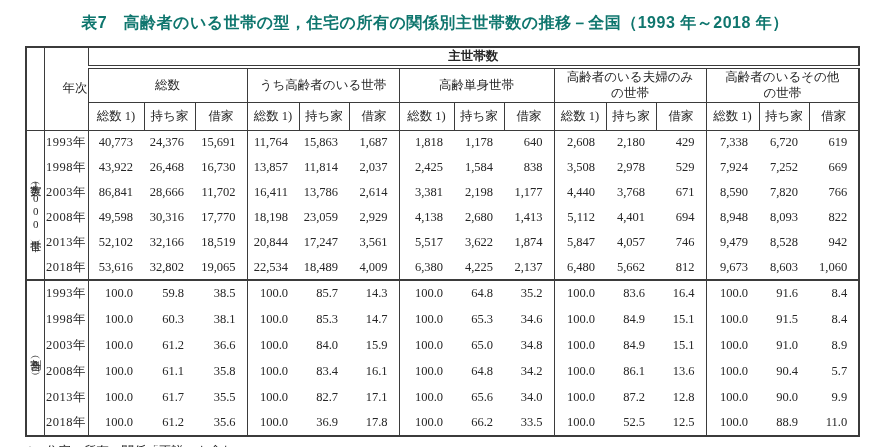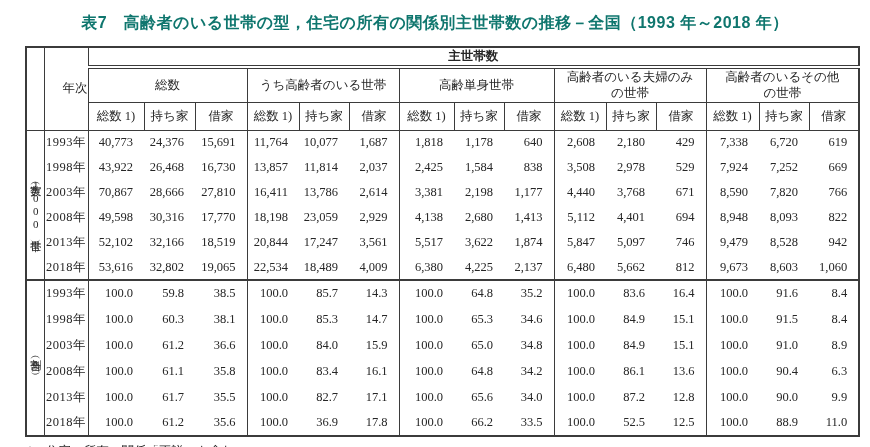--- a/index.html
+++ b/index.html
@@ -133,21 +133,21 @@
         </tr>
     </thead>
   <tbody class="sec1">
         <tr>
           <th class="side-label" rowspan="6">実数（1000世帯）</th>
           <td class="year">1993年</td>
           <td class="num">40,773</td>
           <td class="num">24,376</td>
           <td class="num gb">15,691</td>
           <td class="num">11,764</td>
-          <td class="num">10,077</td>
+          <td class="num">15,863</td>
           <td class="num gb">1,687</td>
           <td class="num">1,818</td>
           <td class="num">1,178</td>
           <td class="num gb">640</td>
           <td class="num">2,608</td>
           <td class="num">2,180</td>
           <td class="num gb">429</td>
           <td class="num">7,338</td>
           <td class="num">6,720</td>
           <td class="num">619</td>
@@ -165,23 +165,23 @@
           <td class="num gb">838</td>
           <td class="num">3,508</td>
           <td class="num">2,978</td>
           <td class="num gb">529</td>
           <td class="num">7,924</td>
           <td class="num">7,252</td>
           <td class="num">669</td>
         </tr>
         <tr>
           <td class="year">2003年</td>
-          <td class="num">70,867</td>
+          <td class="num">86,841</td>
           <td class="num">28,666</td>
-          <td class="num gb">27,810</td>
+          <td class="num gb">11,702</td>
           <td class="num">16,411</td>
           <td class="num">13,786</td>
           <td class="num gb">2,614</td>
           <td class="num">3,381</td>
           <td class="num">2,198</td>
           <td class="num gb">1,177</td>
           <td class="num">4,440</td>
           <td class="num">3,768</td>
           <td class="num gb">671</td>
           <td class="num">8,590</td>
@@ -211,21 +211,21 @@
           <td class="num">52,102</td>
           <td class="num">32,166</td>
           <td class="num gb">18,519</td>
           <td class="num">20,844</td>
           <td class="num">17,247</td>
           <td class="num gb">3,561</td>
           <td class="num">5,517</td>
           <td class="num">3,622</td>
           <td class="num gb">1,874</td>
           <td class="num">5,847</td>
-          <td class="num">5,097</td>
+          <td class="num">4,057</td>
           <td class="num gb">746</td>
           <td class="num">9,479</td>
           <td class="num">8,528</td>
           <td class="num">942</td>
         </tr>
         <tr>
           <td class="year">2018年</td>
           <td class="num">53,616</td>
           <td class="num">32,802</td>
           <td class="num gb">19,065</td>
@@ -308,21 +308,21 @@
           <td class="num">83.4</td>
           <td class="num gb">16.1</td>
           <td class="num">100.0</td>
           <td class="num">64.8</td>
           <td class="num gb">34.2</td>
           <td class="num">100.0</td>
           <td class="num">86.1</td>
           <td class="num gb">13.6</td>
           <td class="num">100.0</td>
           <td class="num">90.4</td>
-          <td class="num">6.3</td>
+          <td class="num">5.7</td>
         </tr>
         <tr>
           <td class="year">2013年</td>
           <td class="num">100.0</td>
           <td class="num">61.7</td>
           <td class="num gb">35.5</td>
           <td class="num">100.0</td>
           <td class="num">82.7</td>
           <td class="num gb">17.1</td>
           <td class="num">100.0</td>

